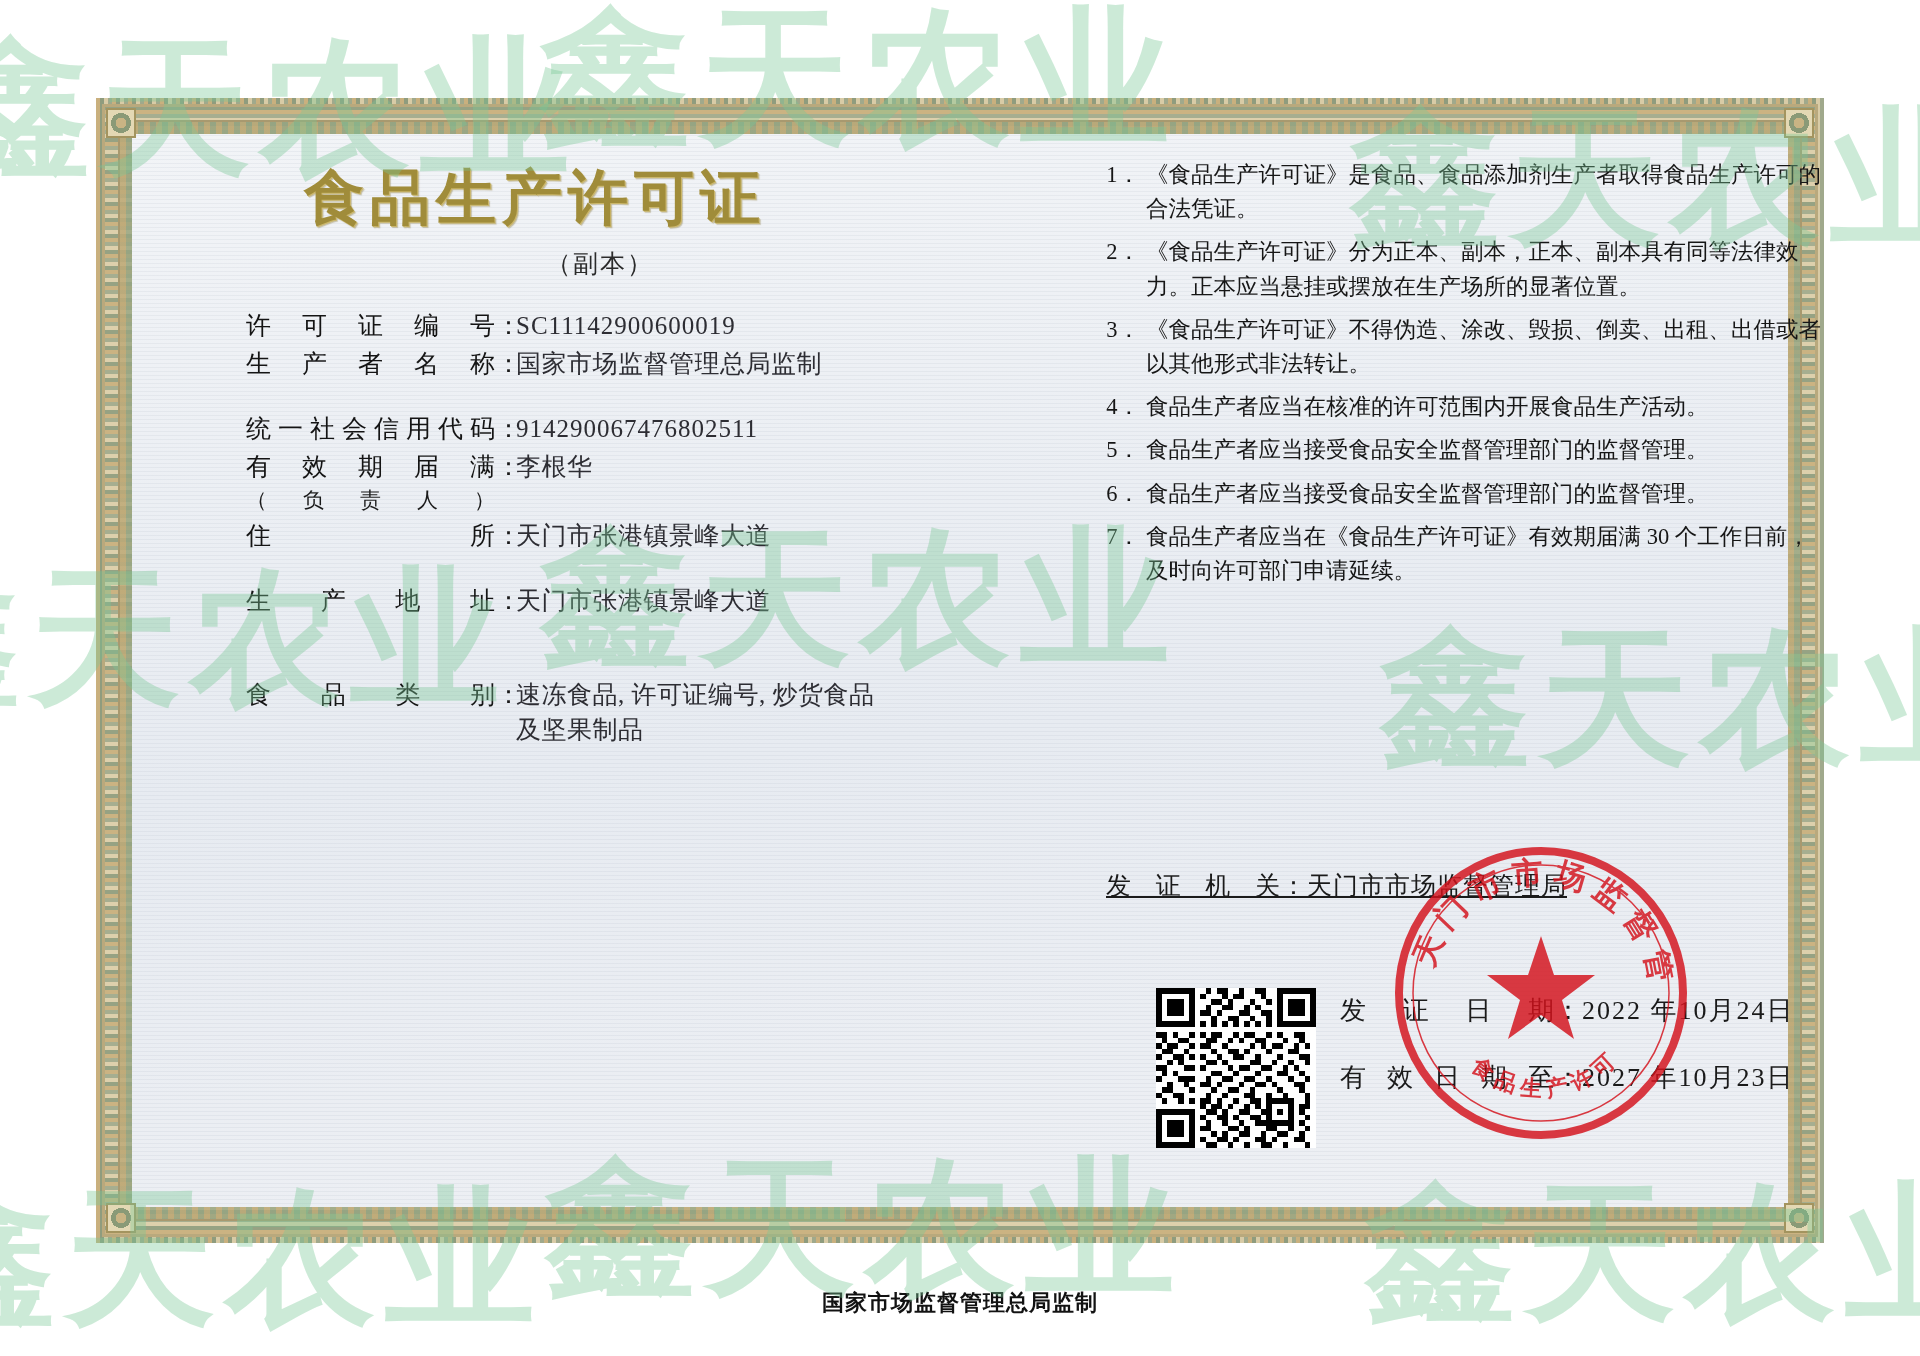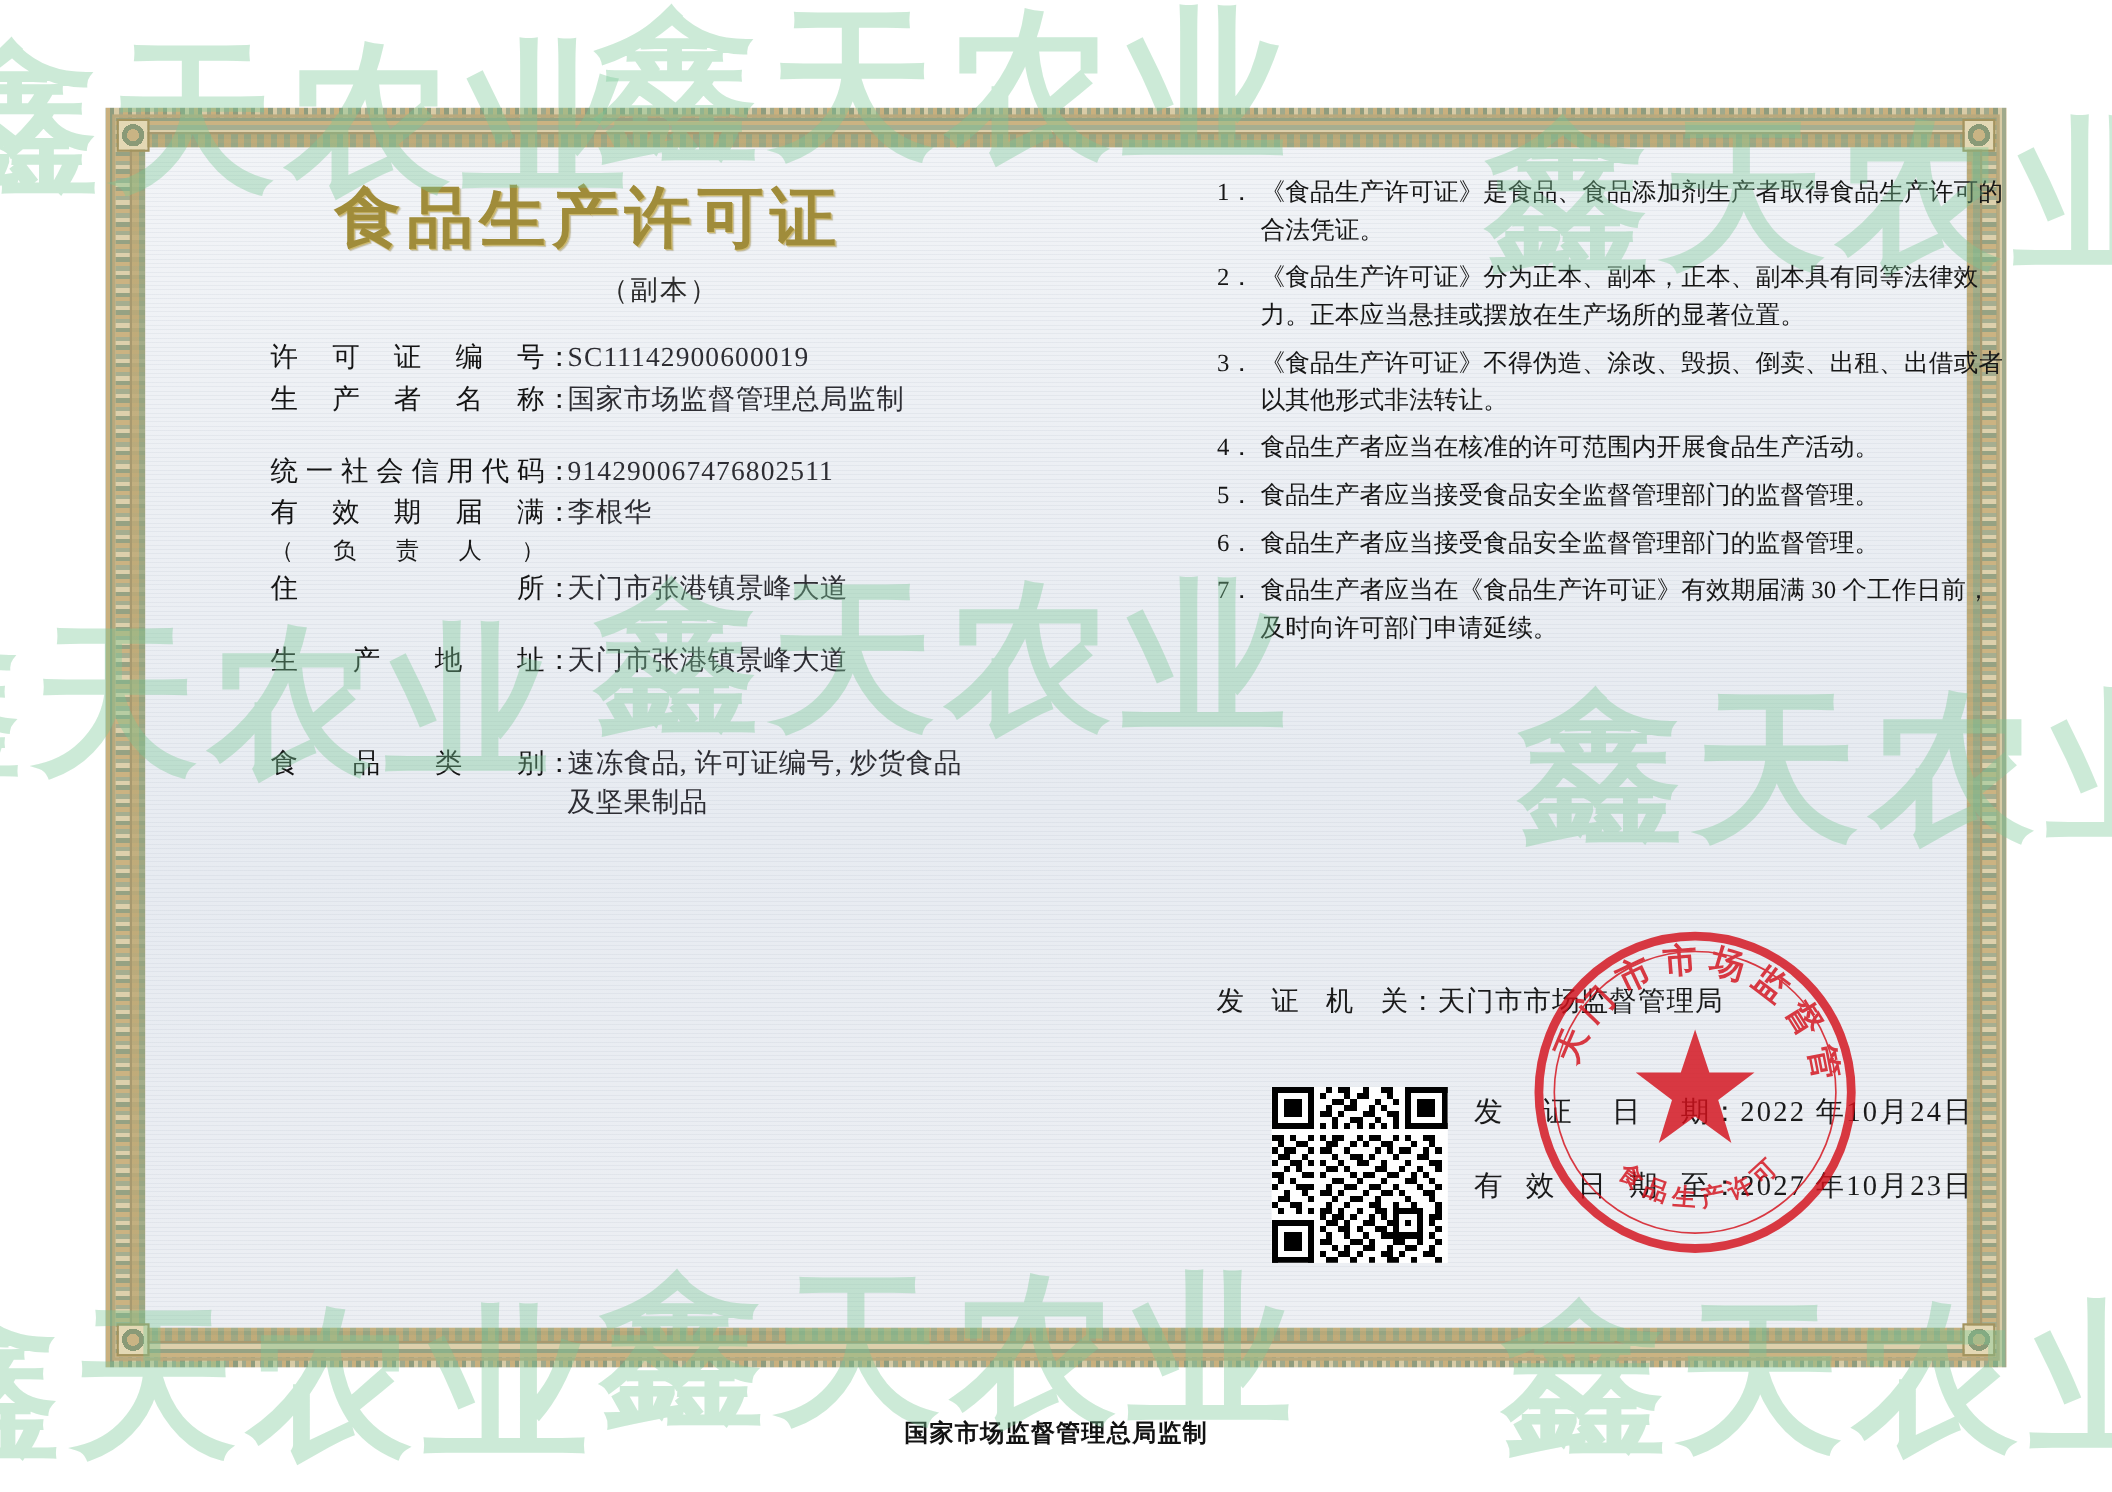--- a/index.html
+++ b/index.html
@@ -203,22 +203,23 @@
     flex: 0 0 34px;
     text-align: right;
     padding-right: 6px;
   }
   .note-text { flex: 1; }
 
   
   #issuer-block {
     position: absolute;
     left: 1010px;
-    top: 795px;
+    top: 771px;
     width: 740px;
+    text-decoration: underline;
   }
   .issuer-row {
     display: flex;
     align-items: baseline;
     font-size: 25px;
     letter-spacing: 1px;
     margin-bottom: 4px;
   }
   .issuer-label {
     flex: 0 0 175px;

